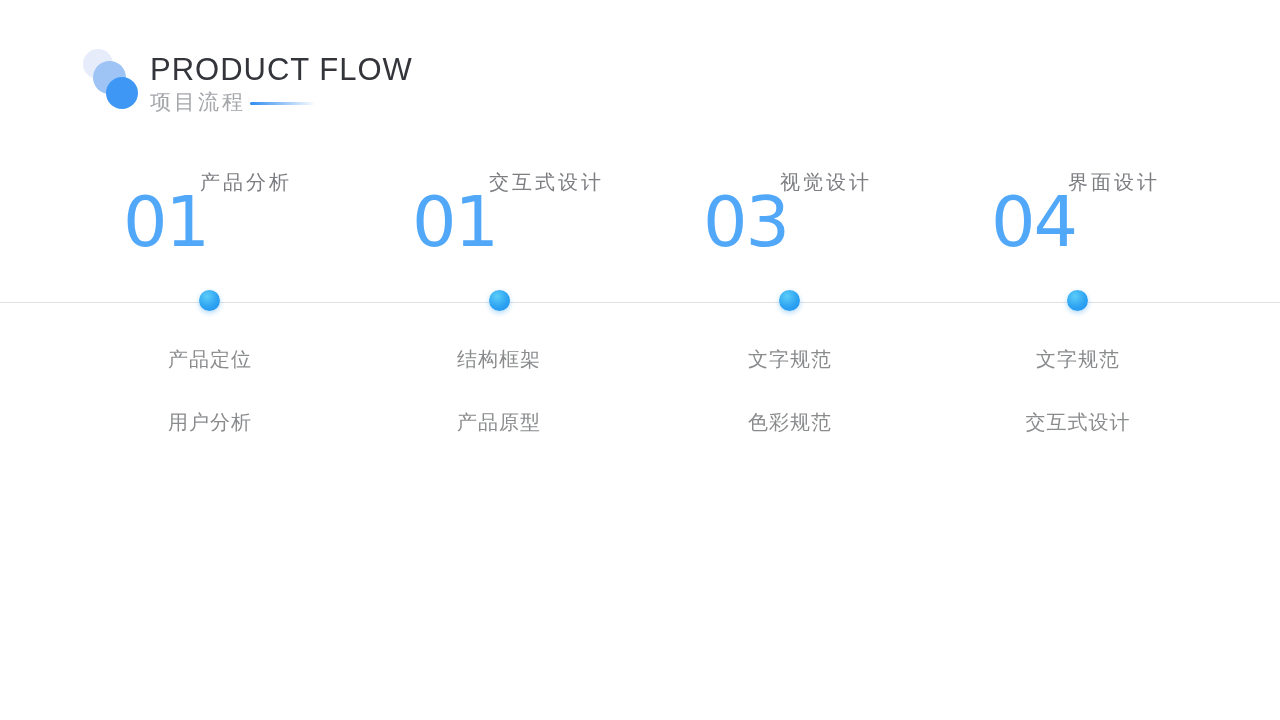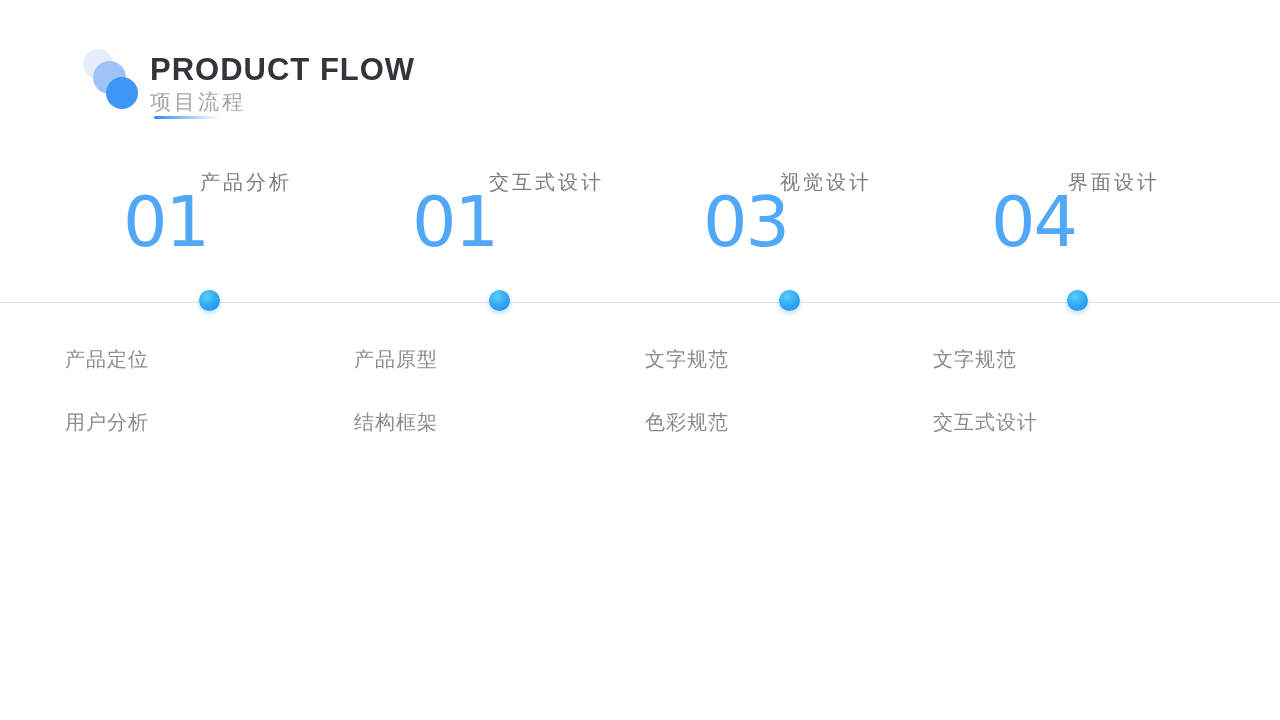--- a/index.html
+++ b/index.html
@@ -14,26 +14,26 @@
 
   
   .logo { position: absolute; }
   .logo-circle { position: absolute; border-radius: 50%; }
   .logo-c1 { left: 83px;  top: 49px; width: 30px; height: 30px; background: #e7ecfa; }
   .logo-c2 { left: 93px;  top: 61px; width: 33px; height: 33px; background: #9dc4f4; }
   .logo-c3 { left: 106px; top: 77px; width: 32px; height: 32px; background: #3e97f5; }
 
   .header-title {
     position: absolute; left: 150px; top: 54px;
-    font-size: 31px; line-height: 32px; font-weight: bold;
+    font-size: 31px; line-height: 32px; font-weight: normal;
     letter-spacing: 1px; color: #34353b;
   }
   .header-subtitle-row {
     position: absolute; left: 150px; top: 90px;
-    display: flex;  flex-direction: column;
+    display: flex; align-items: center;
   }
   .header-subtitle {
     font-size: 21px; line-height: 24px;
     letter-spacing: 3px; color: #a4a6aa;
   }
   .accent-line {
     width: 66px; height: 3px; margin-left: 4px; margin-top: 2px;
     border-radius: 2px;
     background: linear-gradient(to right, #2f8cf0, rgba(255,255,255,0));
   }
@@ -74,21 +74,21 @@
   }
   .step-title {
     position: absolute; left: 135px; top: 170px;
     font-size: 20px; line-height: 24px;
     letter-spacing: 3px; color: #7c7d81;
     white-space: nowrap;
   }
   .step-items {
     position: absolute; left: 0; top: 346px;
     width: 100%;
-    text-align: left;
+    text-align: center;
   }
   .step-item {
     font-size: 20px; line-height: 26px;
     letter-spacing: 1px; color: #8a8b8d;
     margin-bottom: 37px;
     white-space: nowrap;
   }
 </style>
 </head>
 <body>
@@ -116,22 +116,22 @@
   <div class="step-items">
     <div class="step-item">产品定位</div>
     <div class="step-item">用户分析</div>
   </div>
 </div>
 
 <div class="step step-2">
   <div class="step-number">01</div>
   <div class="step-title">交互式设计</div>
   <div class="step-items">
+    <div class="step-item">结构框架</div>
     <div class="step-item">产品原型</div>
-    <div class="step-item">结构框架</div>
   </div>
 </div>
 
 <div class="step step-3">
   <div class="step-number">03</div>
   <div class="step-title">视觉设计</div>
   <div class="step-items">
     <div class="step-item">文字规范</div>
     <div class="step-item">色彩规范</div>
   </div>

